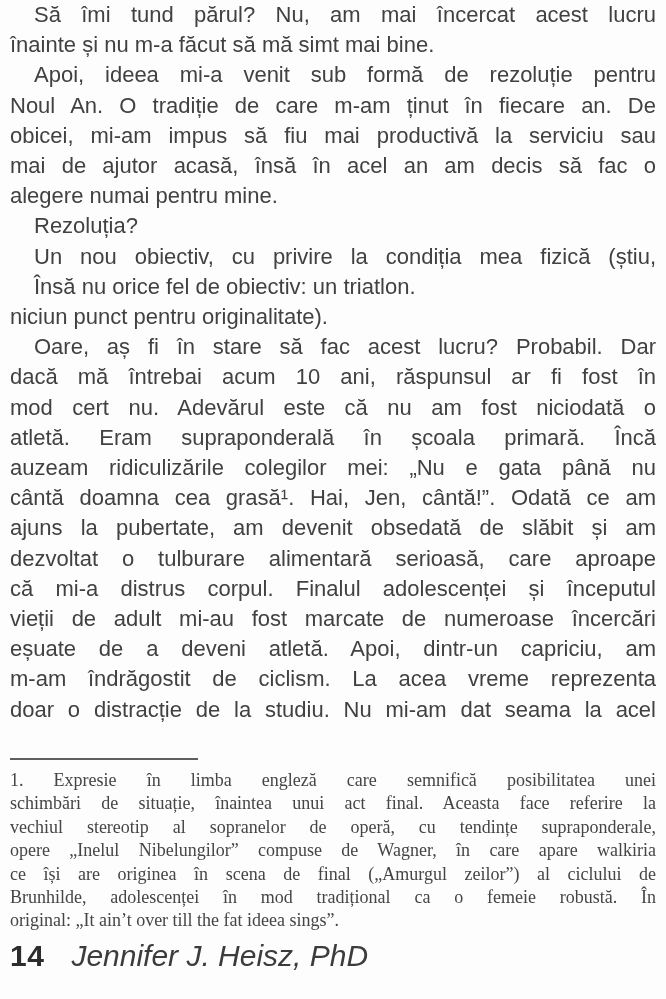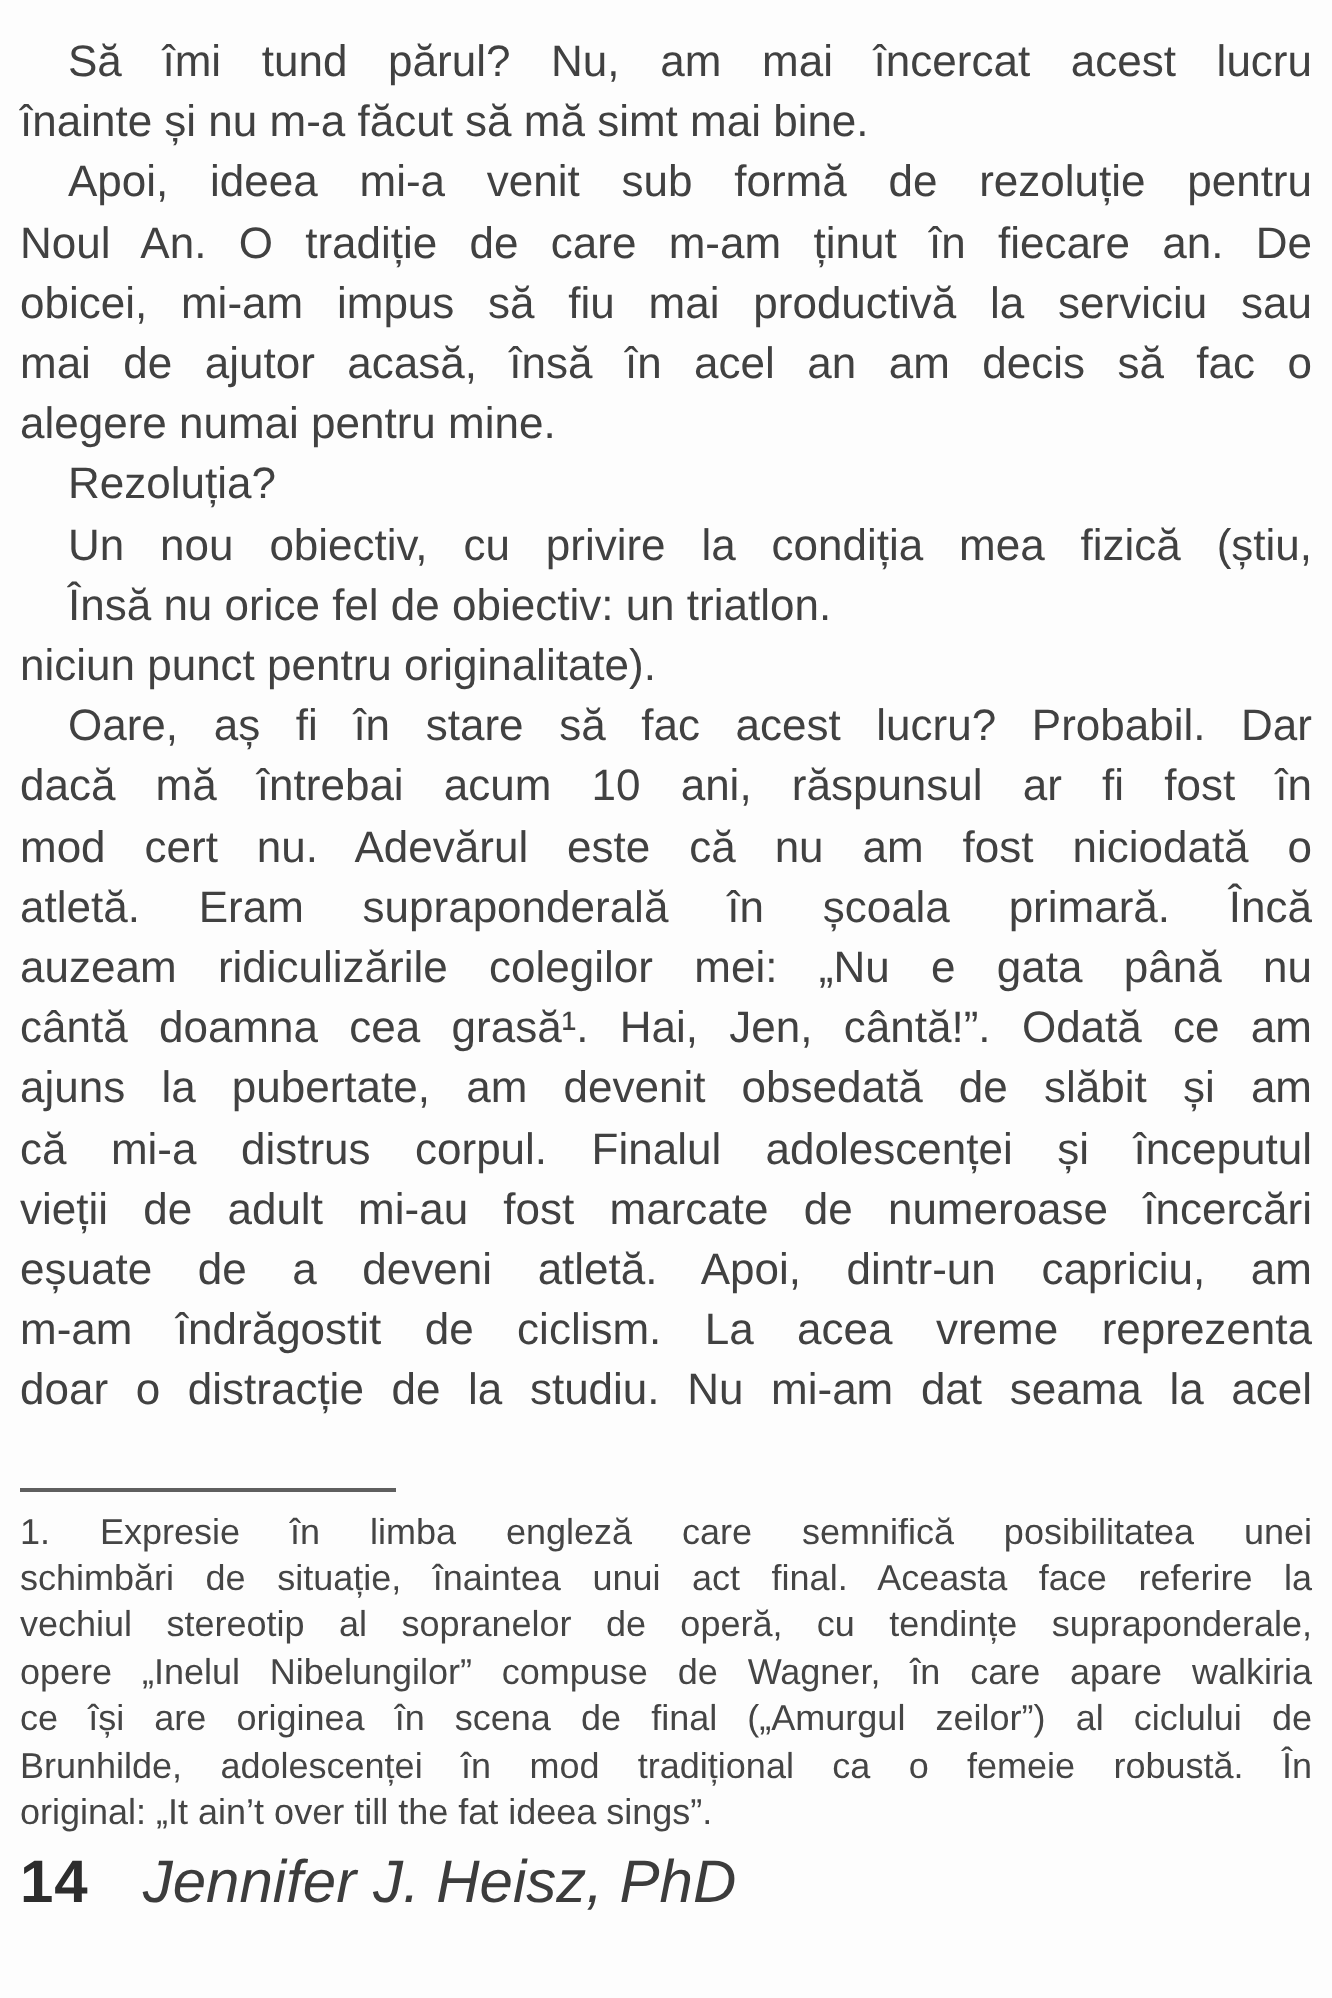--- a/index.html
+++ b/index.html
@@ -1,40 +1,40 @@
 <!DOCTYPE html>
 <html><head>
 <meta charset="utf-8">
 <style>
   html, body { margin:0; padding:0; background:#ffffff; }
   .page {
     position:relative;
     width:666px; height:999px;
     box-sizing:border-box;
-    padding:16px 10px 0 10px;
+    padding:0 10px 0 10px;
     background:#fdfdfd;
     font-family:"Liberation Sans","DejaVu Sans",sans-serif;
     color:#414141;
     overflow:hidden;
   }
   .body-block { }
   .body-line {
     font-size:22px;
     line-height:30.2px;
     white-space:normal;
   }
   .just { text-align:justify; text-align-last:justify; }
   .nojust { text-align:left; text-align-last:left; }
   .indent { text-indent:24px; }
   .fn-rule {
     width:188px; height:2px;
     background:#5f5f5f;
     margin-top:33px;
   }
-  .fn-block { margin-top:9px; }
+  .fn-block { margin-top:9px;font-family:Liberation Serif, serif; }
   .fn-line {
     font-size:18px;
     line-height:23.4px;
     color:#454545;
   }
   .footer {
     margin-top:6px;
     display:flex;
     align-items:flex-start;
     font-size:30px;
@@ -58,20 +58,21 @@
       <div class="body-line just indent">Un nou obiectiv, cu privire la condiția mea fizică (știu,</div>
       <div class="body-line nojust indent">Însă nu orice fel de obiectiv: un triatlon.</div>
       <div class="body-line nojust">niciun punct pentru originalitate).</div>
       <div class="body-line just indent">Oare, aș fi în stare să fac acest lucru? Probabil. Dar</div>
       <div class="body-line just">dacă mă întrebai acum 10 ani, răspunsul ar fi fost în</div>
       <div class="body-line just">mod cert nu. Adevărul este că nu am fost niciodată o</div>
       <div class="body-line just">atletă. Eram supraponderală în școala primară. Încă</div>
       <div class="body-line just">auzeam ridiculizările colegilor mei: „Nu e gata până nu</div>
       <div class="body-line just">cântă doamna cea grasă¹. Hai, Jen, cântă!”. Odată ce am</div>
       <div class="body-line just">ajuns la pubertate, am devenit obsedată de slăbit și am</div>
+      <div class="body-line just">dezvoltat o tulburare alimentară serioasă, care aproape</div>
       <div class="body-line just">că mi-a distrus corpul. Finalul adolescenței și începutul</div>
       <div class="body-line just">vieții de adult mi-au fost marcate de numeroase încercări</div>
       <div class="body-line just">eșuate de a deveni atletă. Apoi, dintr-un capriciu, am</div>
       <div class="body-line just">m-am îndrăgostit de ciclism. La acea vreme reprezenta</div>
       <div class="body-line just">doar o distracție de la studiu. Nu mi-am dat seama la acel</div>
     </div>
   <div class="fn-rule"></div>
   <div class="fn-block">
       <div class="fn-line just">1. Expresie în limba engleză care semnifică posibilitatea unei</div>
       <div class="fn-line just">schimbări de situație, înaintea unui act final. Aceasta face referire la</div>

